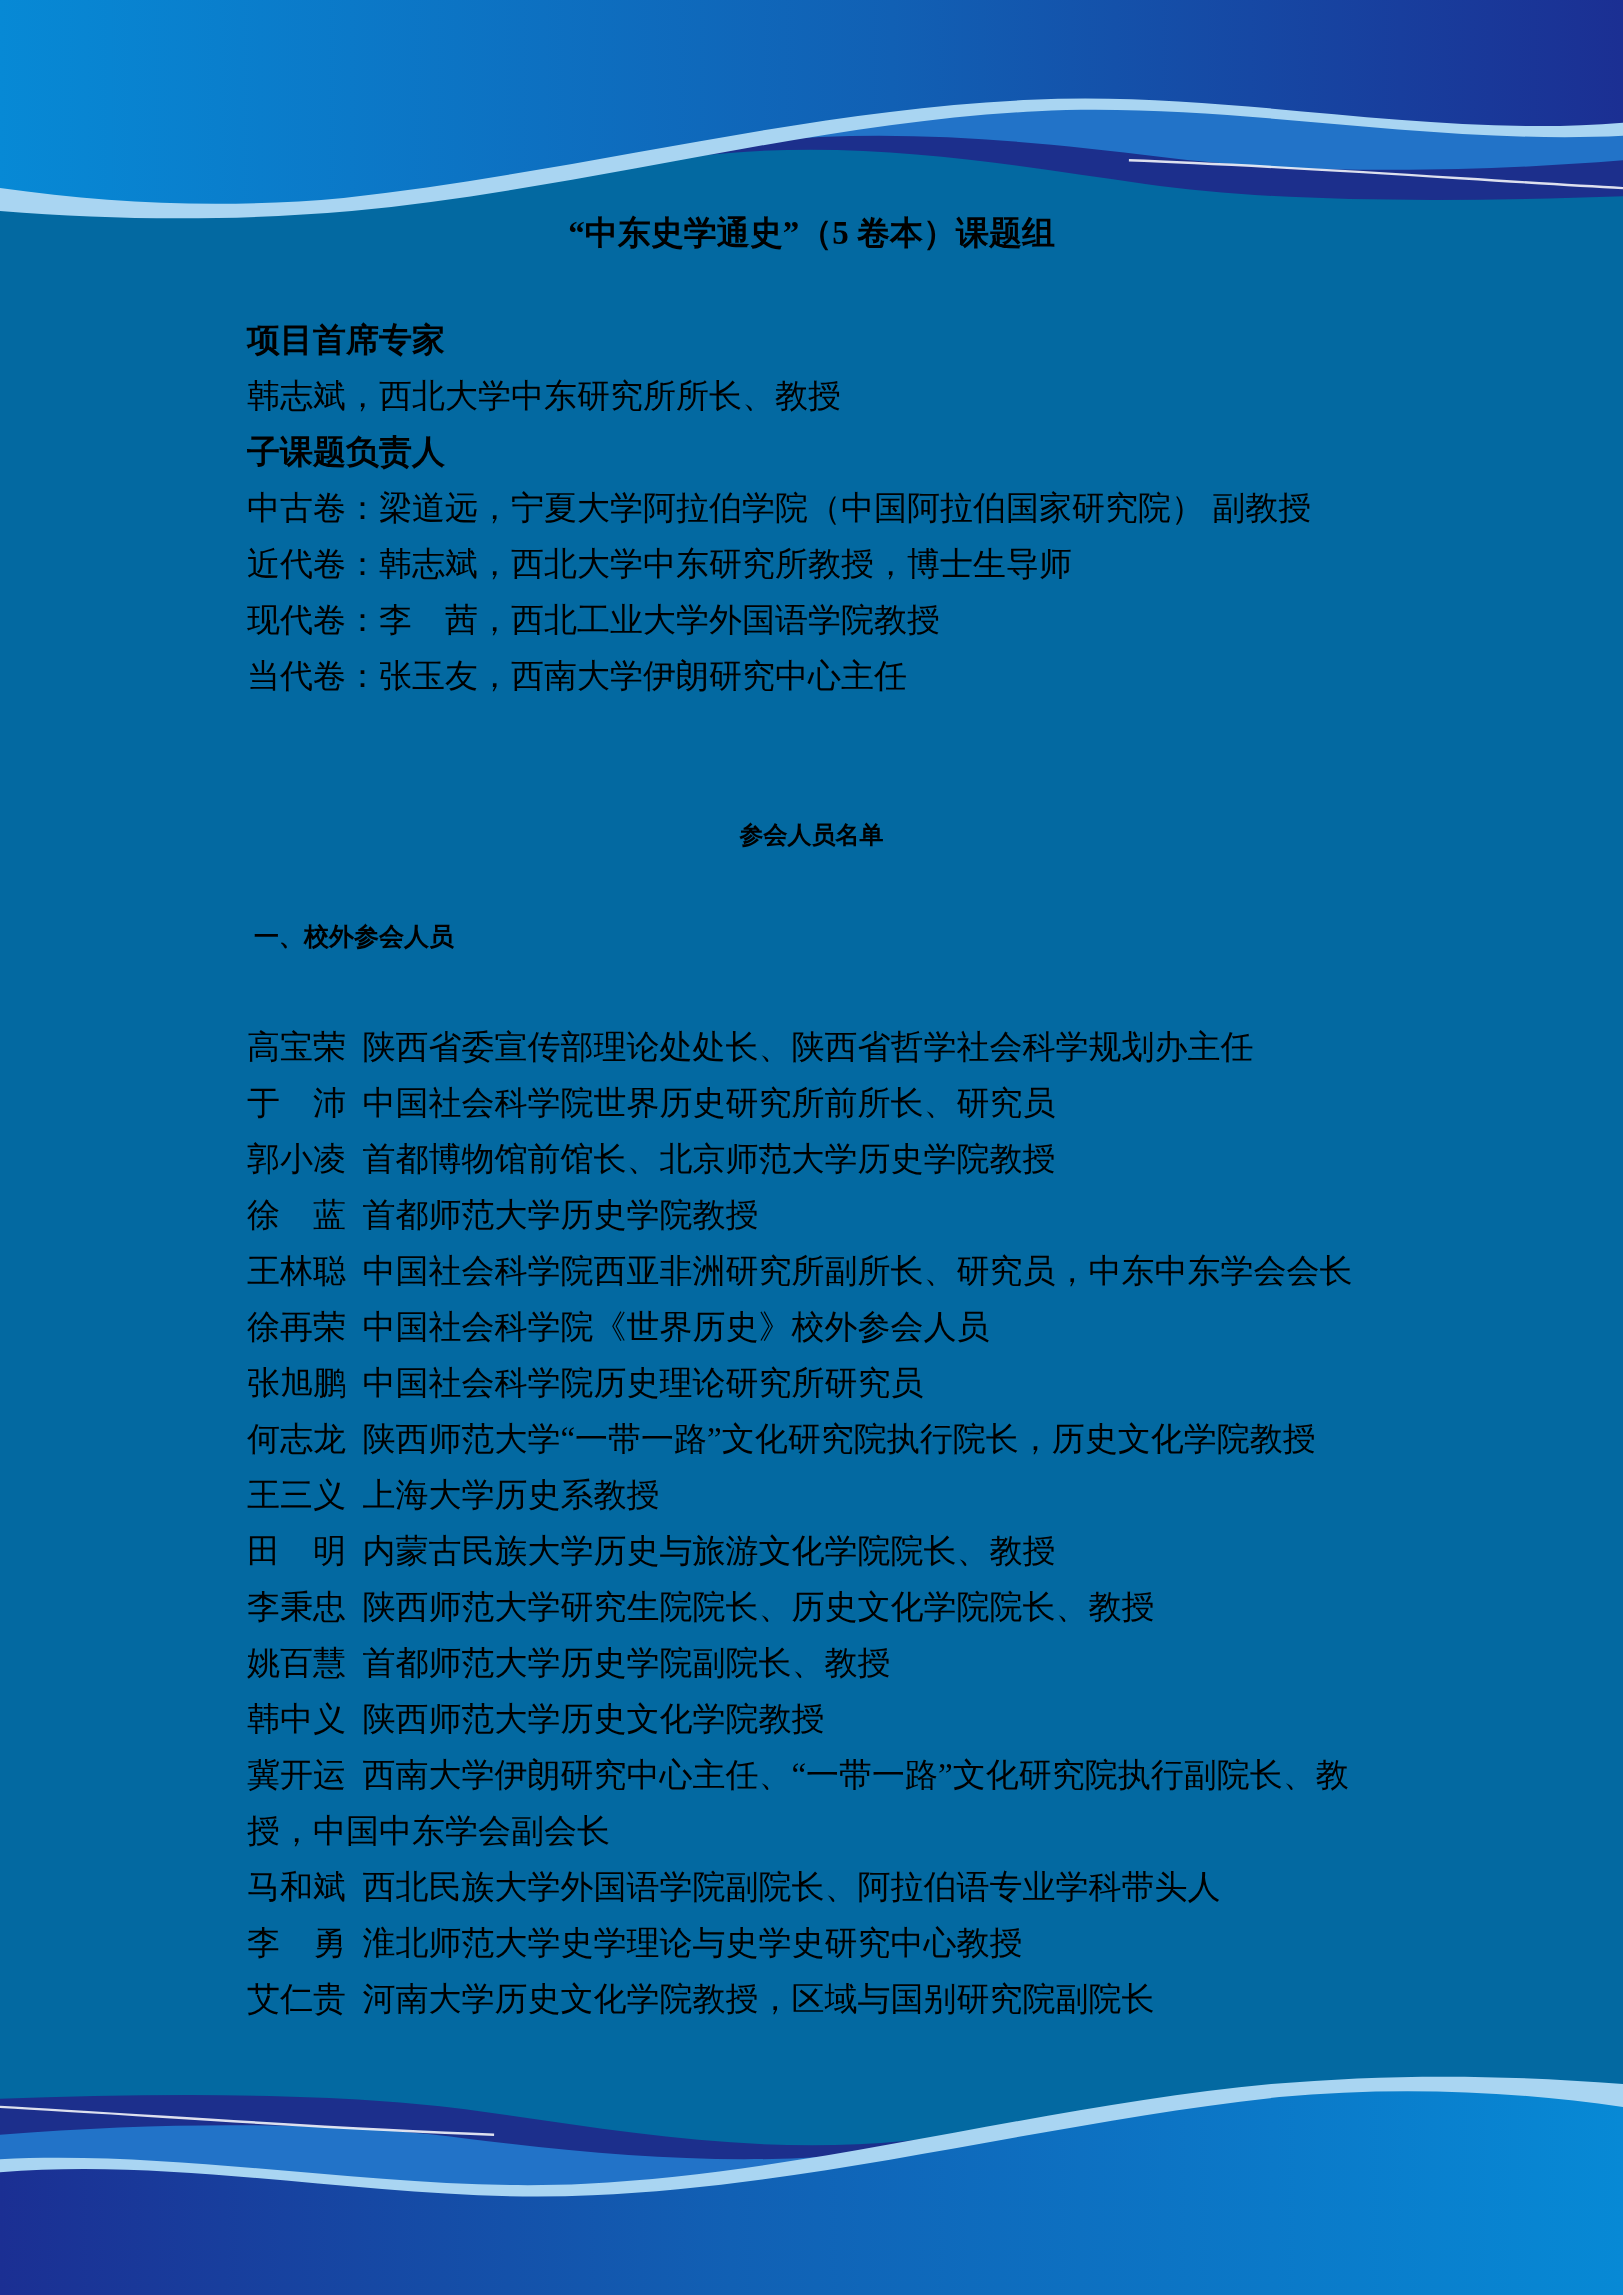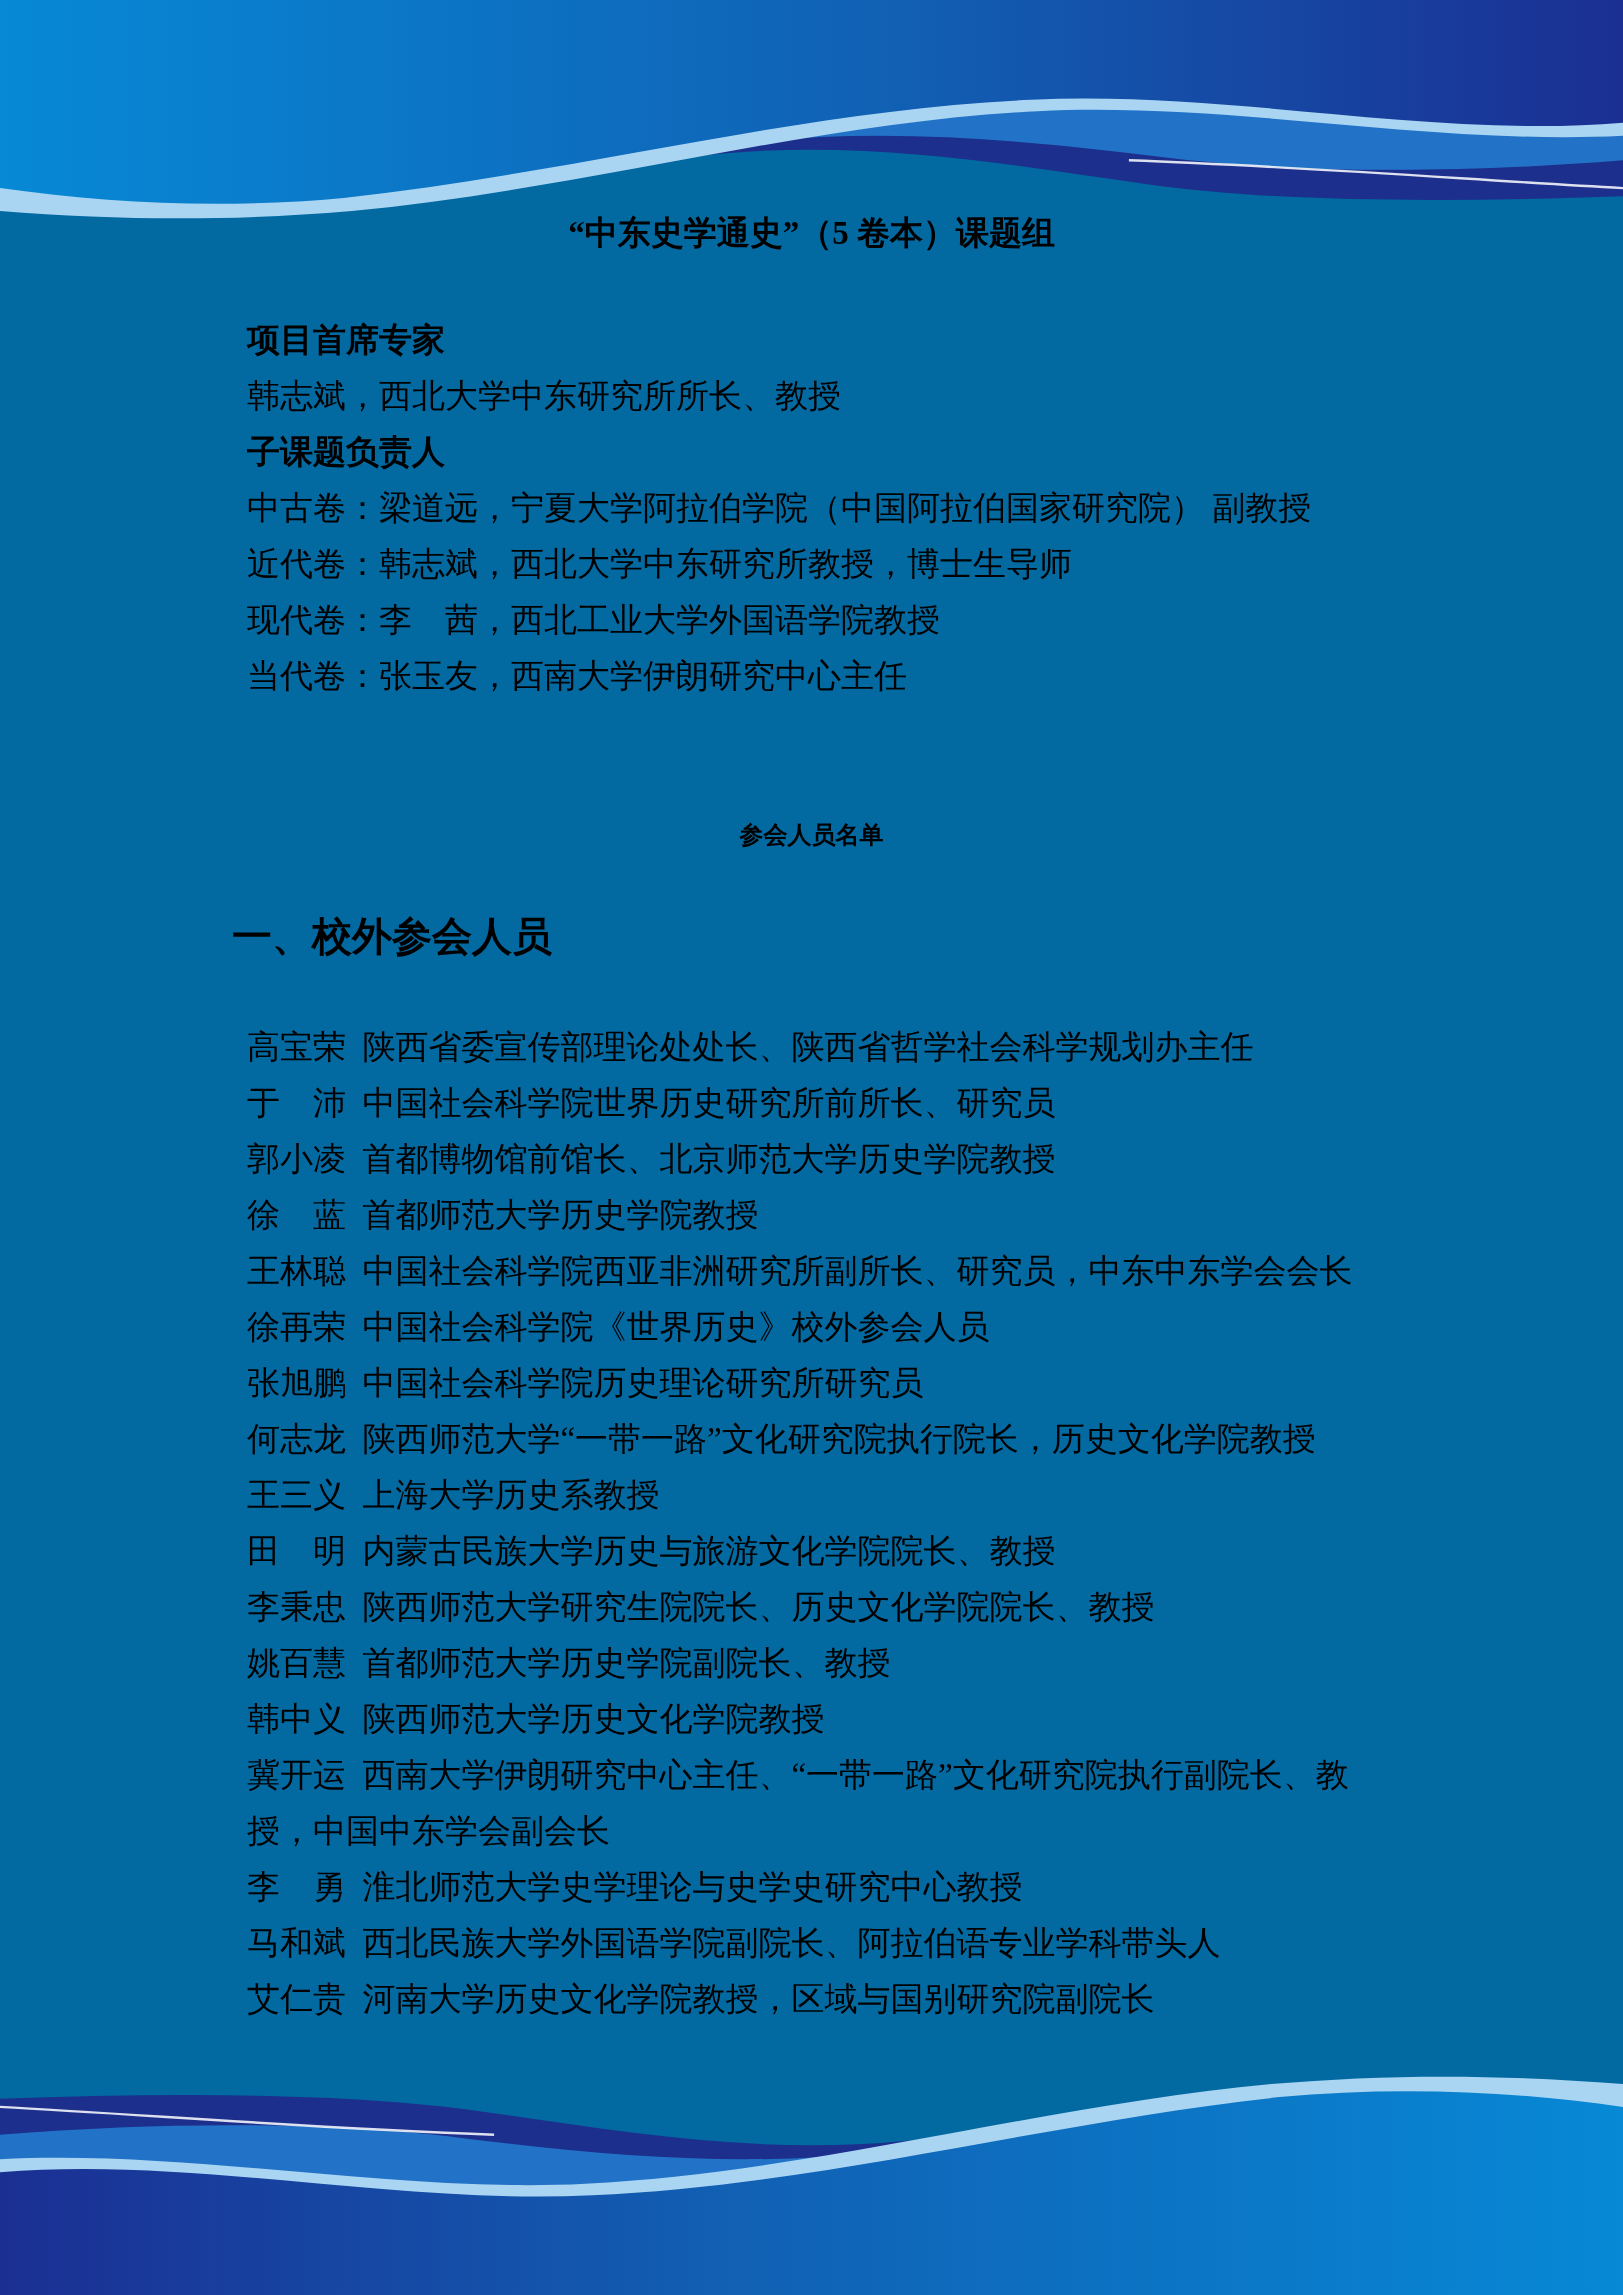--- a/index.html
+++ b/index.html
@@ -49,22 +49,22 @@
     width:100%;
     text-align:center;
     font-size:24px;
     font-weight:bold;
     line-height:56px;
     margin:0;
   }
   .group-heading{
     position:absolute;
     top:909px;
-    left:232px;
-    font-size:40px;
+    left:254px;
+    font-size:25px;
     font-weight:bold;
     line-height:56px;
     font-family:Liberation Serif, serif;
   }
   .participants{
     position:absolute;
     top:1019px;
     left:247px;
     width:1139px;
     font-size:33px;
@@ -123,22 +123,22 @@
       <div class="prow"><span class="pname">王林聪</span><span class="ptitle">中国社会科学院西亚非洲研究所副所长、研究员，中东中东学会会长</span></div>
       <div class="prow"><span class="pname">徐再荣</span><span class="ptitle">中国社会科学院《世界历史》校外参会人员</span></div>
       <div class="prow"><span class="pname">张旭鹏</span><span class="ptitle">中国社会科学院历史理论研究所研究员</span></div>
       <div class="prow"><span class="pname">何志龙</span><span class="ptitle">陕西师范大学“一带一路”文化研究院执行院长，历史文化学院教授</span></div>
       <div class="prow"><span class="pname">王三义</span><span class="ptitle">上海大学历史系教授</span></div>
       <div class="prow"><span class="pname">田　明</span><span class="ptitle">内蒙古民族大学历史与旅游文化学院院长、教授</span></div>
       <div class="prow"><span class="pname">李秉忠</span><span class="ptitle">陕西师范大学研究生院院长、历史文化学院院长、教授</span></div>
       <div class="prow"><span class="pname">姚百慧</span><span class="ptitle">首都师范大学历史学院副院长、教授</span></div>
       <div class="prow"><span class="pname">韩中义</span><span class="ptitle">陕西师范大学历史文化学院教授</span></div>
       <div class="prow"><span class="pname">冀开运</span><span class="ptitle">西南大学伊朗研究中心主任、“一带一路”文化研究院执行副院长、教授，中国中东学会副会长</span></div>
+      <div class="prow"><span class="pname">马和斌</span><span class="ptitle">西北民族大学外国语学院副院长、阿拉伯语专业学科带头人</span></div>
       <div class="prow"><span class="pname">李　勇</span><span class="ptitle">淮北师范大学史学理论与史学史研究中心教授</span></div>
-      <div class="prow"><span class="pname">马和斌</span><span class="ptitle">西北民族大学外国语学院副院长、阿拉伯语专业学科带头人</span></div>
       <div class="prow"><span class="pname">艾仁贵</span><span class="ptitle">河南大学历史文化学院教授，区域与国别研究院副院长</span></div>
     </div>
 
   <svg class="wave footer" viewBox="0 0 1984 280" preserveAspectRatio="none">
     <use href="#waveArt"></use>
   </svg>
 
 </div>
 
 

